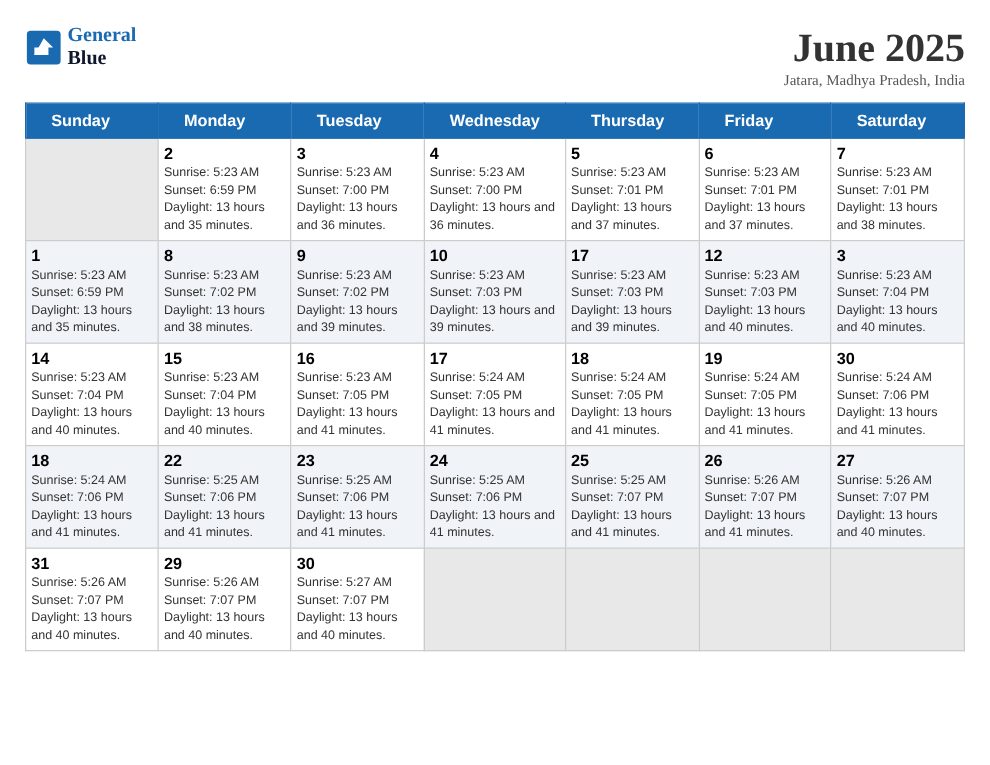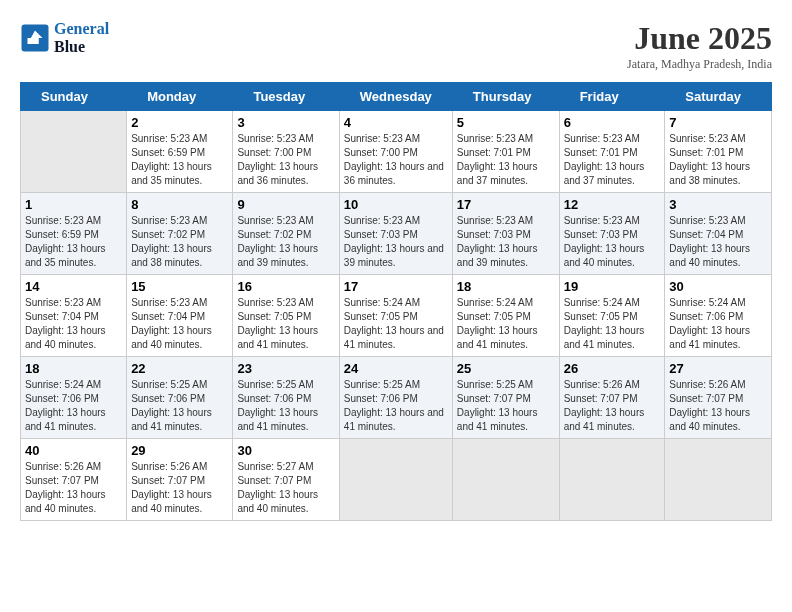--- a/index.html
+++ b/index.html
@@ -224,21 +224,21 @@
         <span class="day-num">26</span>
         <span class="day-info">Sunrise: 5:26 AM<br>Sunset: 7:07 PM<br>Daylight: 13 hours and 41 minutes.</span>
       </td>
         <td>
         <span class="day-num">27</span>
         <span class="day-info">Sunrise: 5:26 AM<br>Sunset: 7:07 PM<br>Daylight: 13 hours and 40 minutes.</span>
       </td>
       </tr>
       <tr>
         <td>
-        <span class="day-num">40</span>
+        <span class="day-num">31</span>
         <span class="day-info">Sunrise: 5:26 AM<br>Sunset: 7:07 PM<br>Daylight: 13 hours and 40 minutes.</span>
       </td>
         <td>
         <span class="day-num">29</span>
         <span class="day-info">Sunrise: 5:26 AM<br>Sunset: 7:07 PM<br>Daylight: 13 hours and 40 minutes.</span>
       </td>
         <td>
         <span class="day-num">30</span>
         <span class="day-info">Sunrise: 5:27 AM<br>Sunset: 7:07 PM<br>Daylight: 13 hours and 40 minutes.</span>
       </td>

